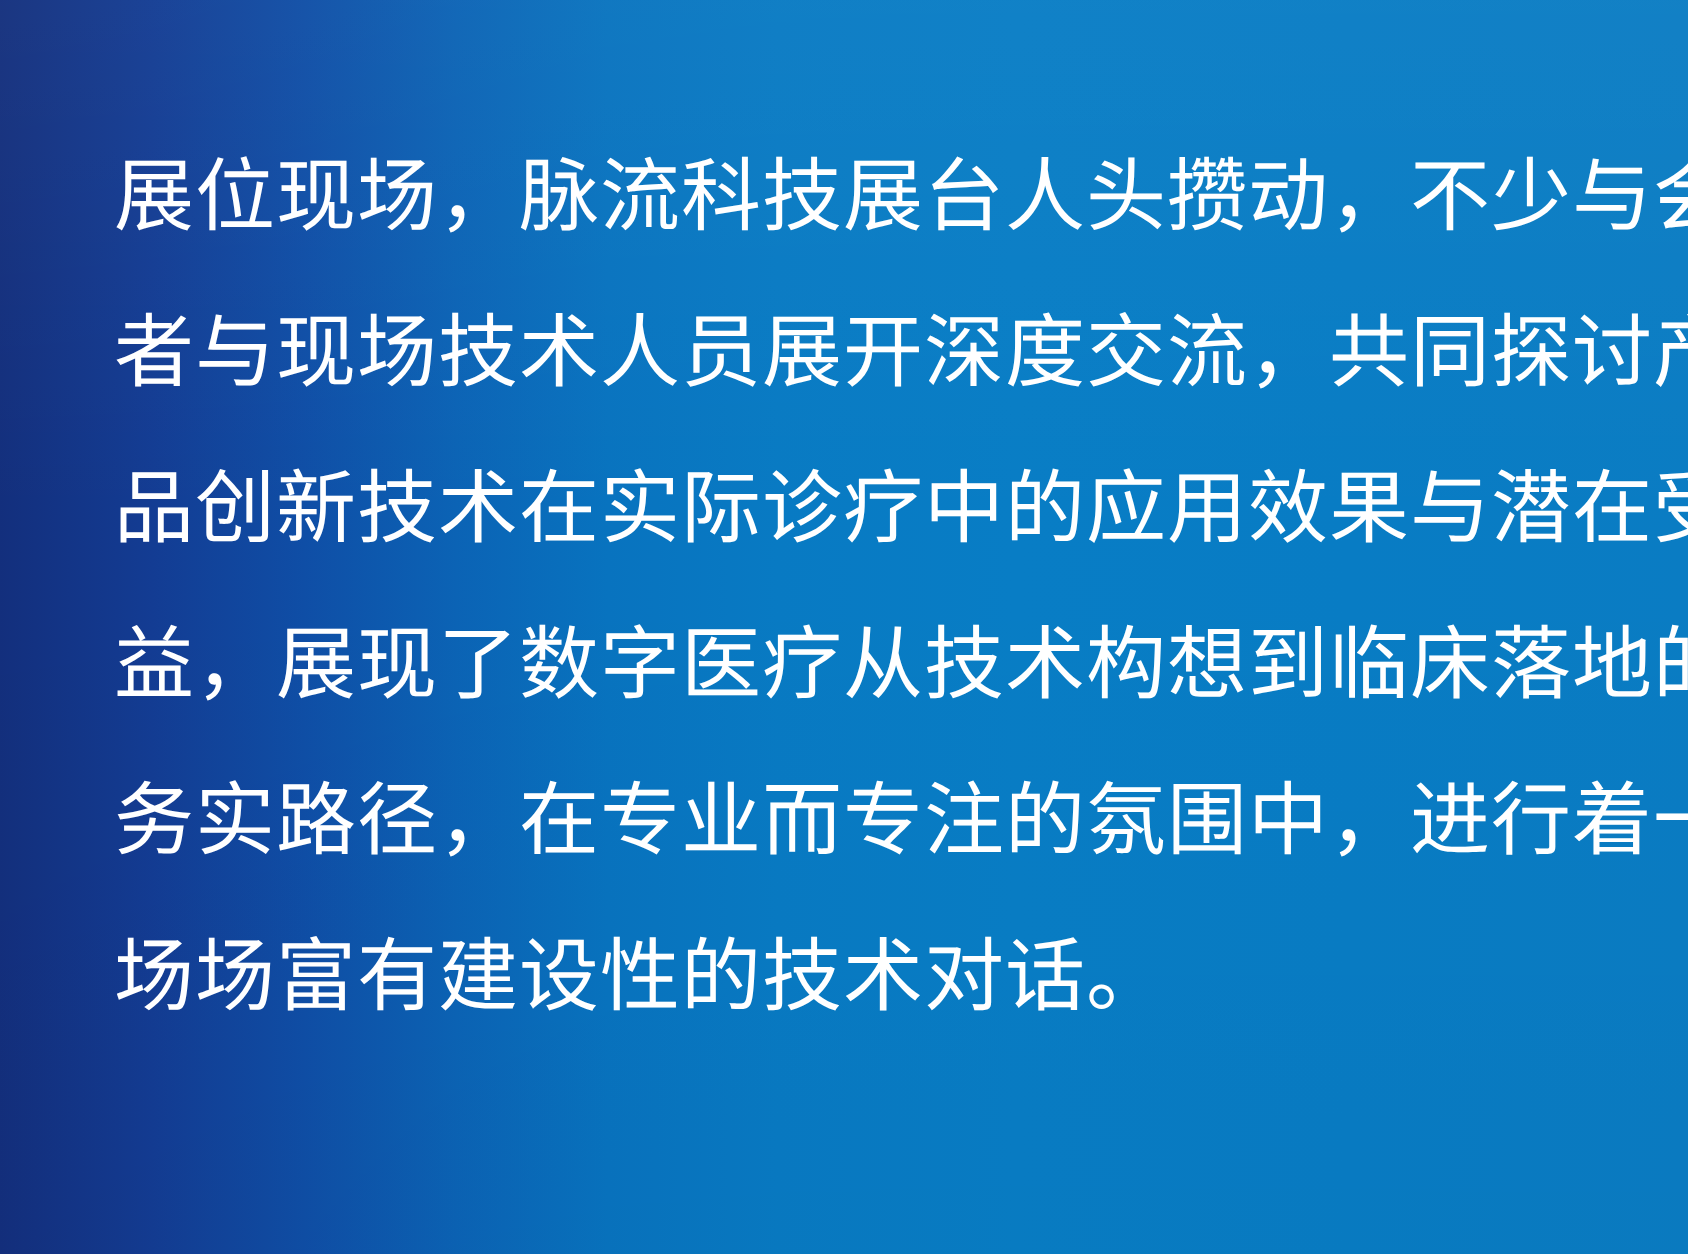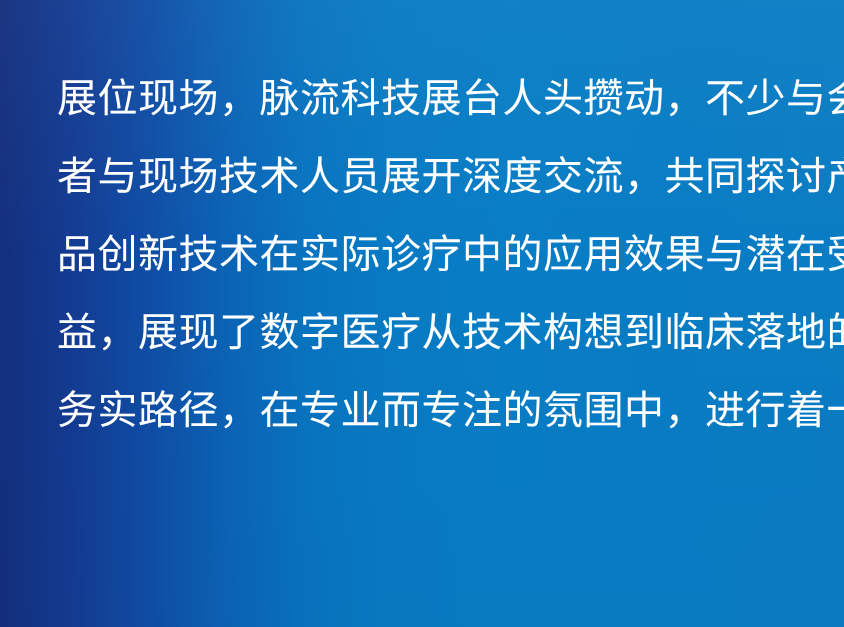--- a/index.html
+++ b/index.html
@@ -196,16 +196,17 @@
         <span>氛</span>
         <span>围</span>
         <span>中</span>
         <span>，</span>
         <span>进</span>
         <span>行</span>
         <span>着</span>
         <span>一</span>
       </div>
 
+    <div class="copy-line last">场场富有建设性的技术对话。</div>
 
   </div>
 
 </div>
 
 </body></html>

